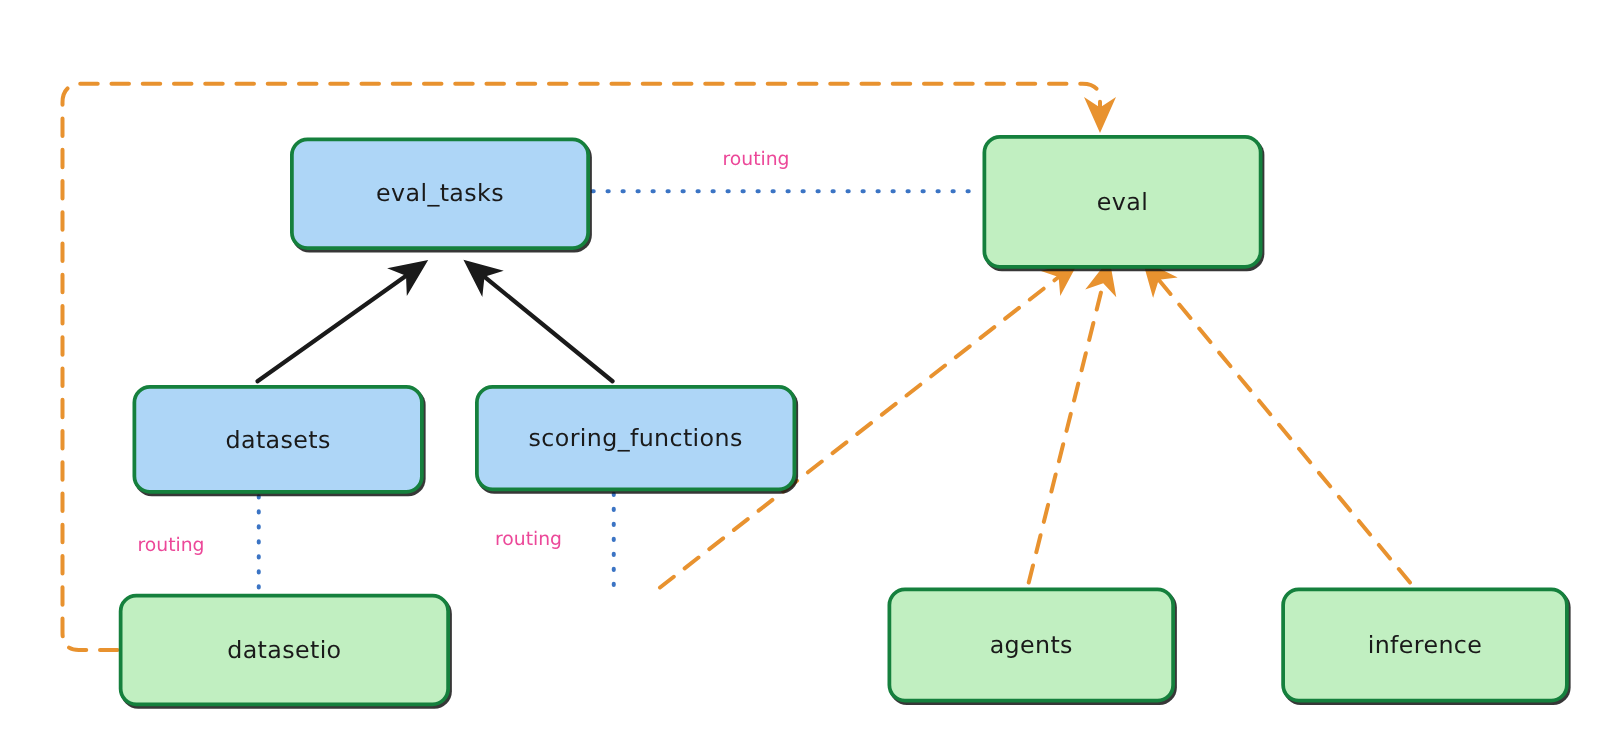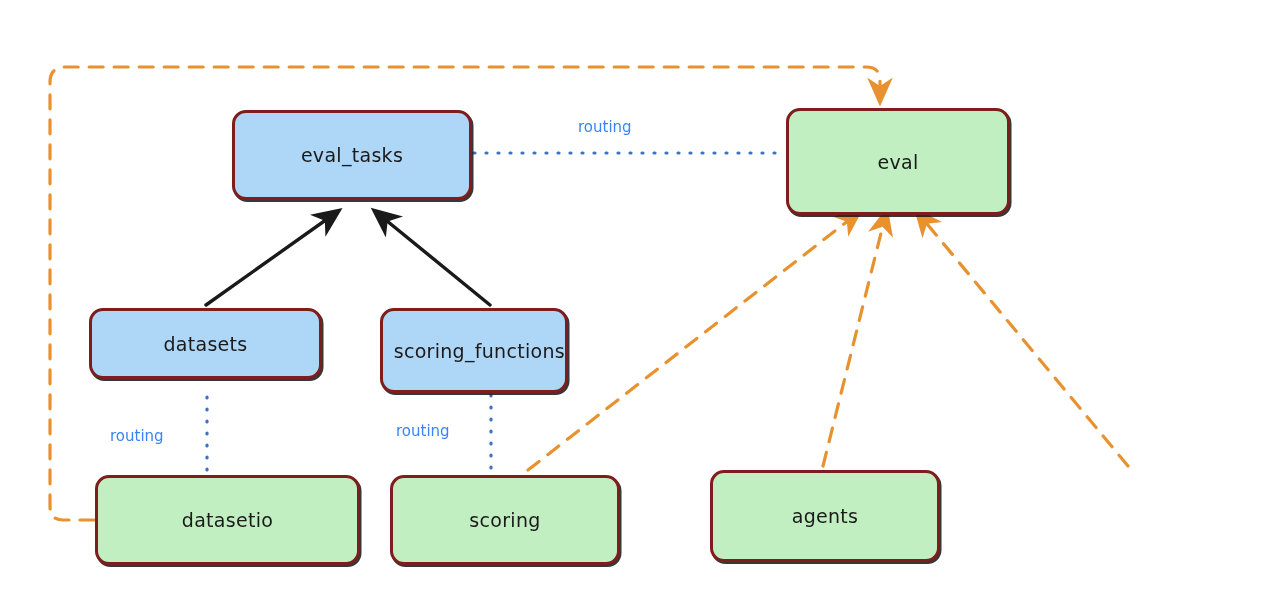--- a/index.html
+++ b/index.html
@@ -24,21 +24,21 @@
     width: 1280px;
     height: 596px;
     pointer-events: none;
   }
   .node {
     position: absolute;
     box-sizing: border-box;
     display: flex;
     align-items: center;
     justify-content: center;
-    border: 3px solid #7f1d1d;
+    border: 3px solid #15803d;
     border-radius: 14px;
     box-shadow: 1.5px 2px 0 rgba(20,20,20,0.85);
   }
   .node-blue {
     background: #aed6f7;
   }
   .node-green {
     background: #c1efc1;
   }
   .node-label {
@@ -46,21 +46,21 @@
     font-size: 19px;
     color: #1a1a1a;
     letter-spacing: 0.3px;
     white-space: nowrap;
     user-select: none;
   }
   .edge-label {
     position: absolute;
     font-family: "DejaVu Sans", sans-serif;
     font-size: 15px;
-    color: #3b82f6;
+    color: #ec4899;
     white-space: nowrap;
     user-select: none;
   }
 </style>
 </head>
 <body>
 
 <div id="diagram-canvas">
 
   <svg id="edge-layer" viewBox="0 0 1280 596" width="1280" height="596" xmlns="http://www.w3.org/2000/svg">
@@ -111,40 +111,40 @@
   </svg>
 
   <div class="node node-blue" style="left:232px; top:110px; width:240px; height:90px;">
     <span class="node-label">eval_tasks</span>
   </div>
 
   <div class="node node-green" style="left:786px; top:108px; width:224px; height:107px;">
     <span class="node-label">eval</span>
   </div>
 
-  <div class="node node-blue" style="left:89px; top:308px; width:233px; height:71px;text-align:right;">
+  <div class="node node-blue" style="left:106px; top:308px; width:233px; height:87px;text-align:right;">
     <span class="node-label">datasets</span>
   </div>
 
-  <div class="node node-blue" style="left:380px; top:308px; width:188px; height:85px;justify-content:flex-end;">
+  <div class="node node-blue" style="left:380px; top:308px; width:257px; height:85px;">
     <span class="node-label">scoring_functions</span>
   </div>
 
   <div class="node node-green" style="left:95px; top:475px; width:265px; height:90px;">
     <span class="node-label">datasetio</span>
   </div>
 
-  <div class="node node-green" style="left:390px; top:475px; width:230px; height:90px;">
-    <span class="node-label">scoring</span>
-  </div>
 
   <div class="node node-green" style="left:710px; top:470px; width:230px; height:92px;justify-content:center;">
     <span class="node-label">agents</span>
   </div>
 
+  <div class="node node-green" style="left:1025px; top:470px; width:230px; height:92px;">
+    <span class="node-label">inference</span>
+  </div>
 
   <div class="edge-label" style="left:578px; top:118px;">routing</div>
 
   <div class="edge-label" style="left:110px; top:427px;">routing</div>
 
   <div class="edge-label" style="left:396px; top:422px;">routing</div>
 
 </div>
 
 </body></html>

